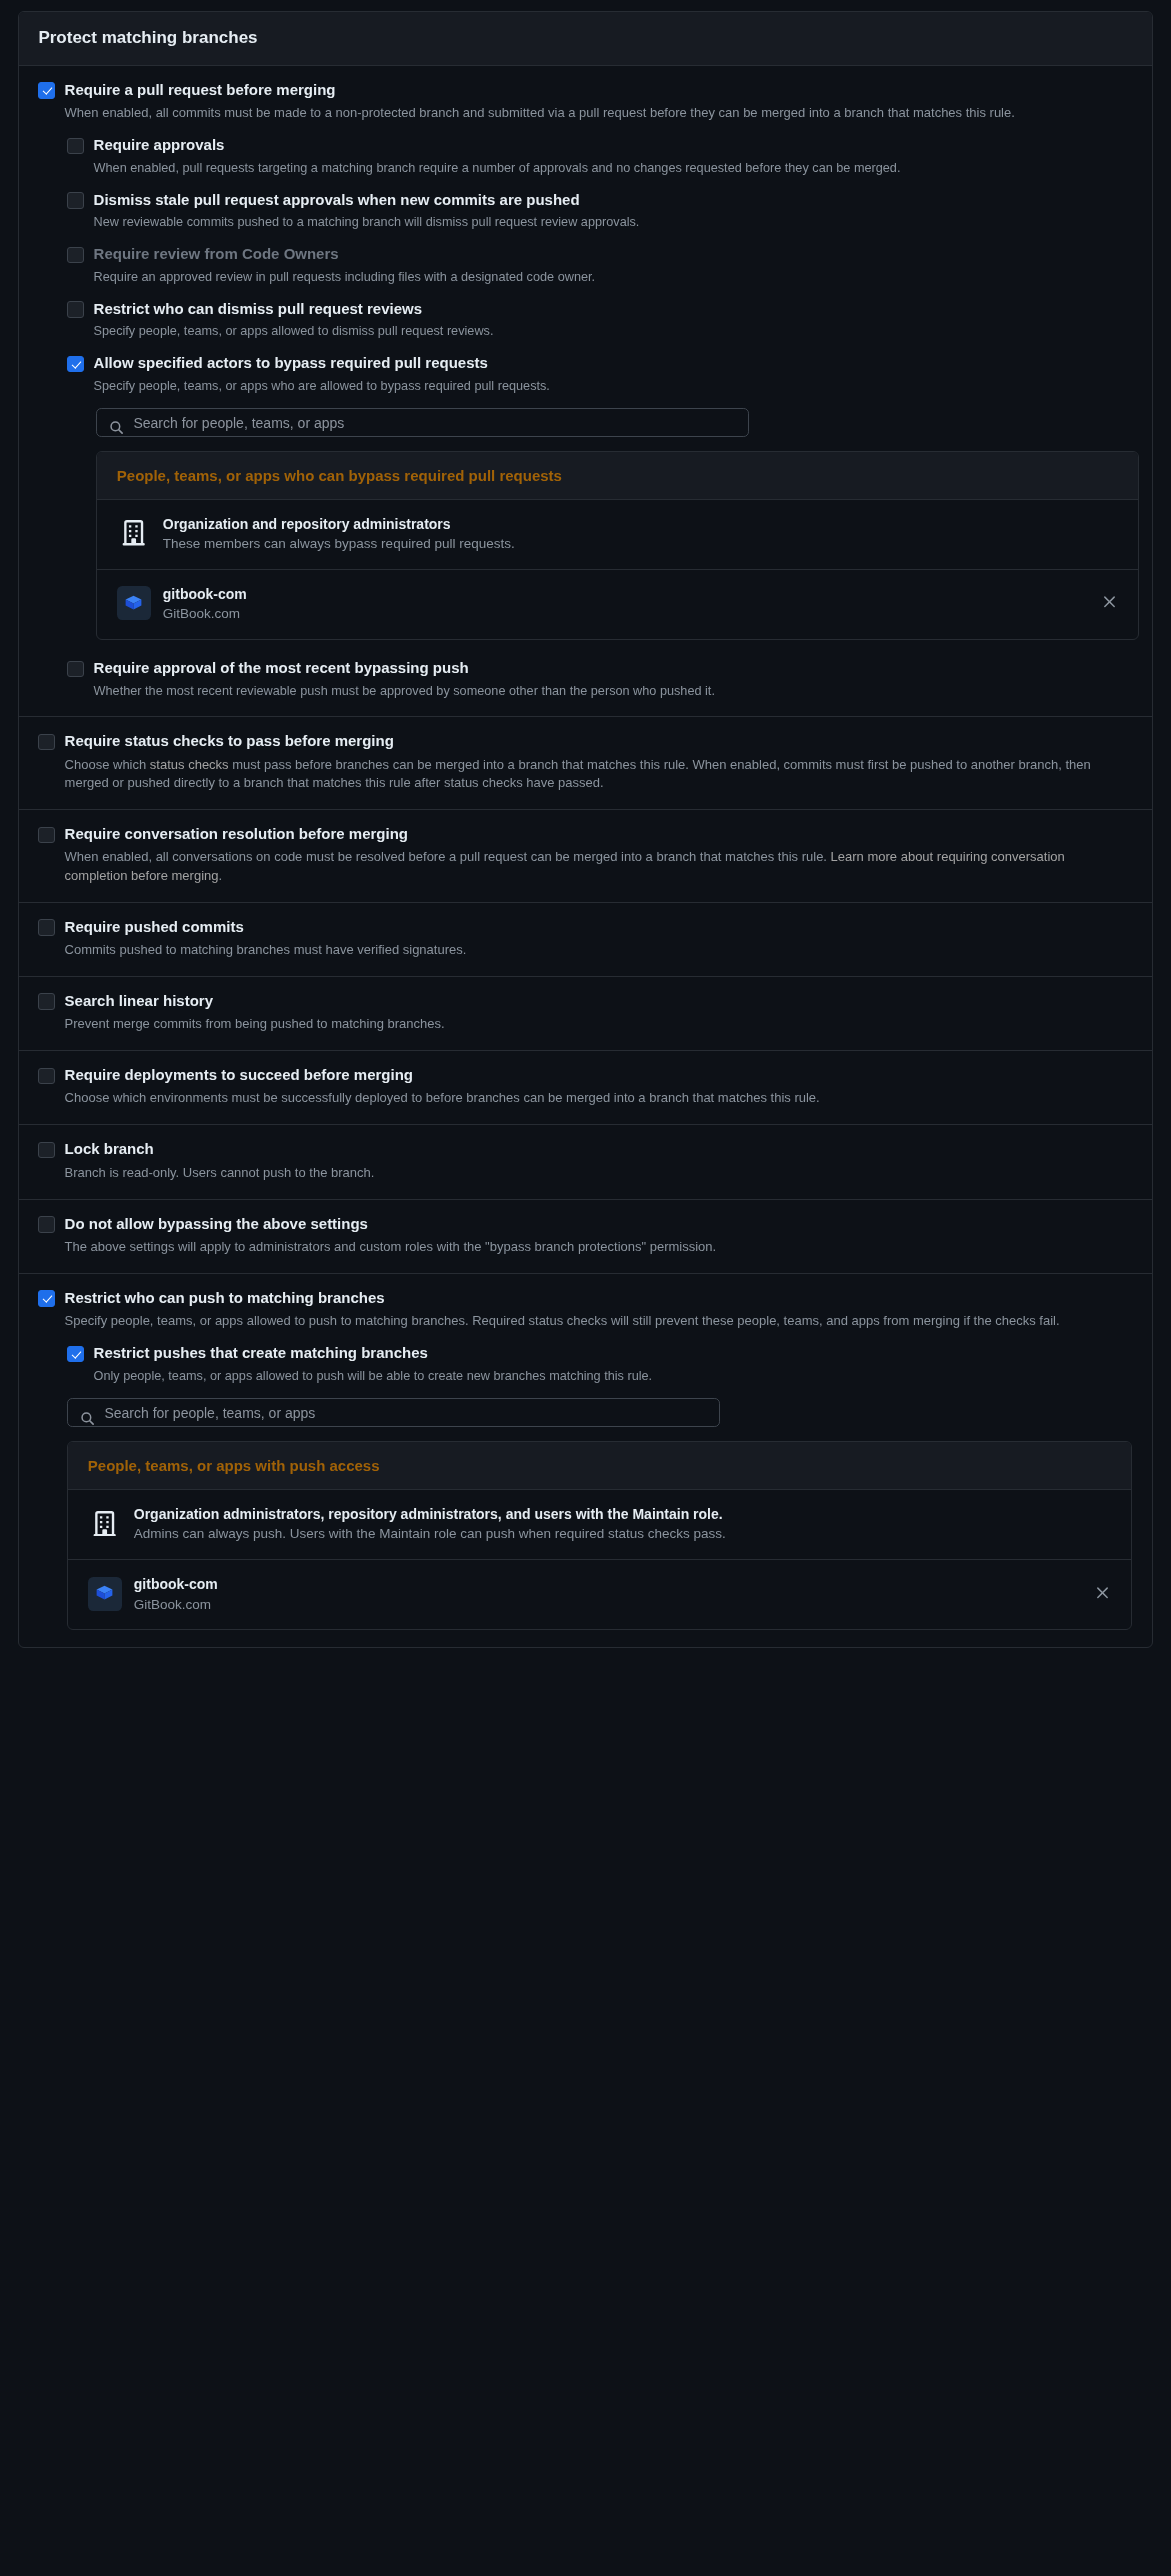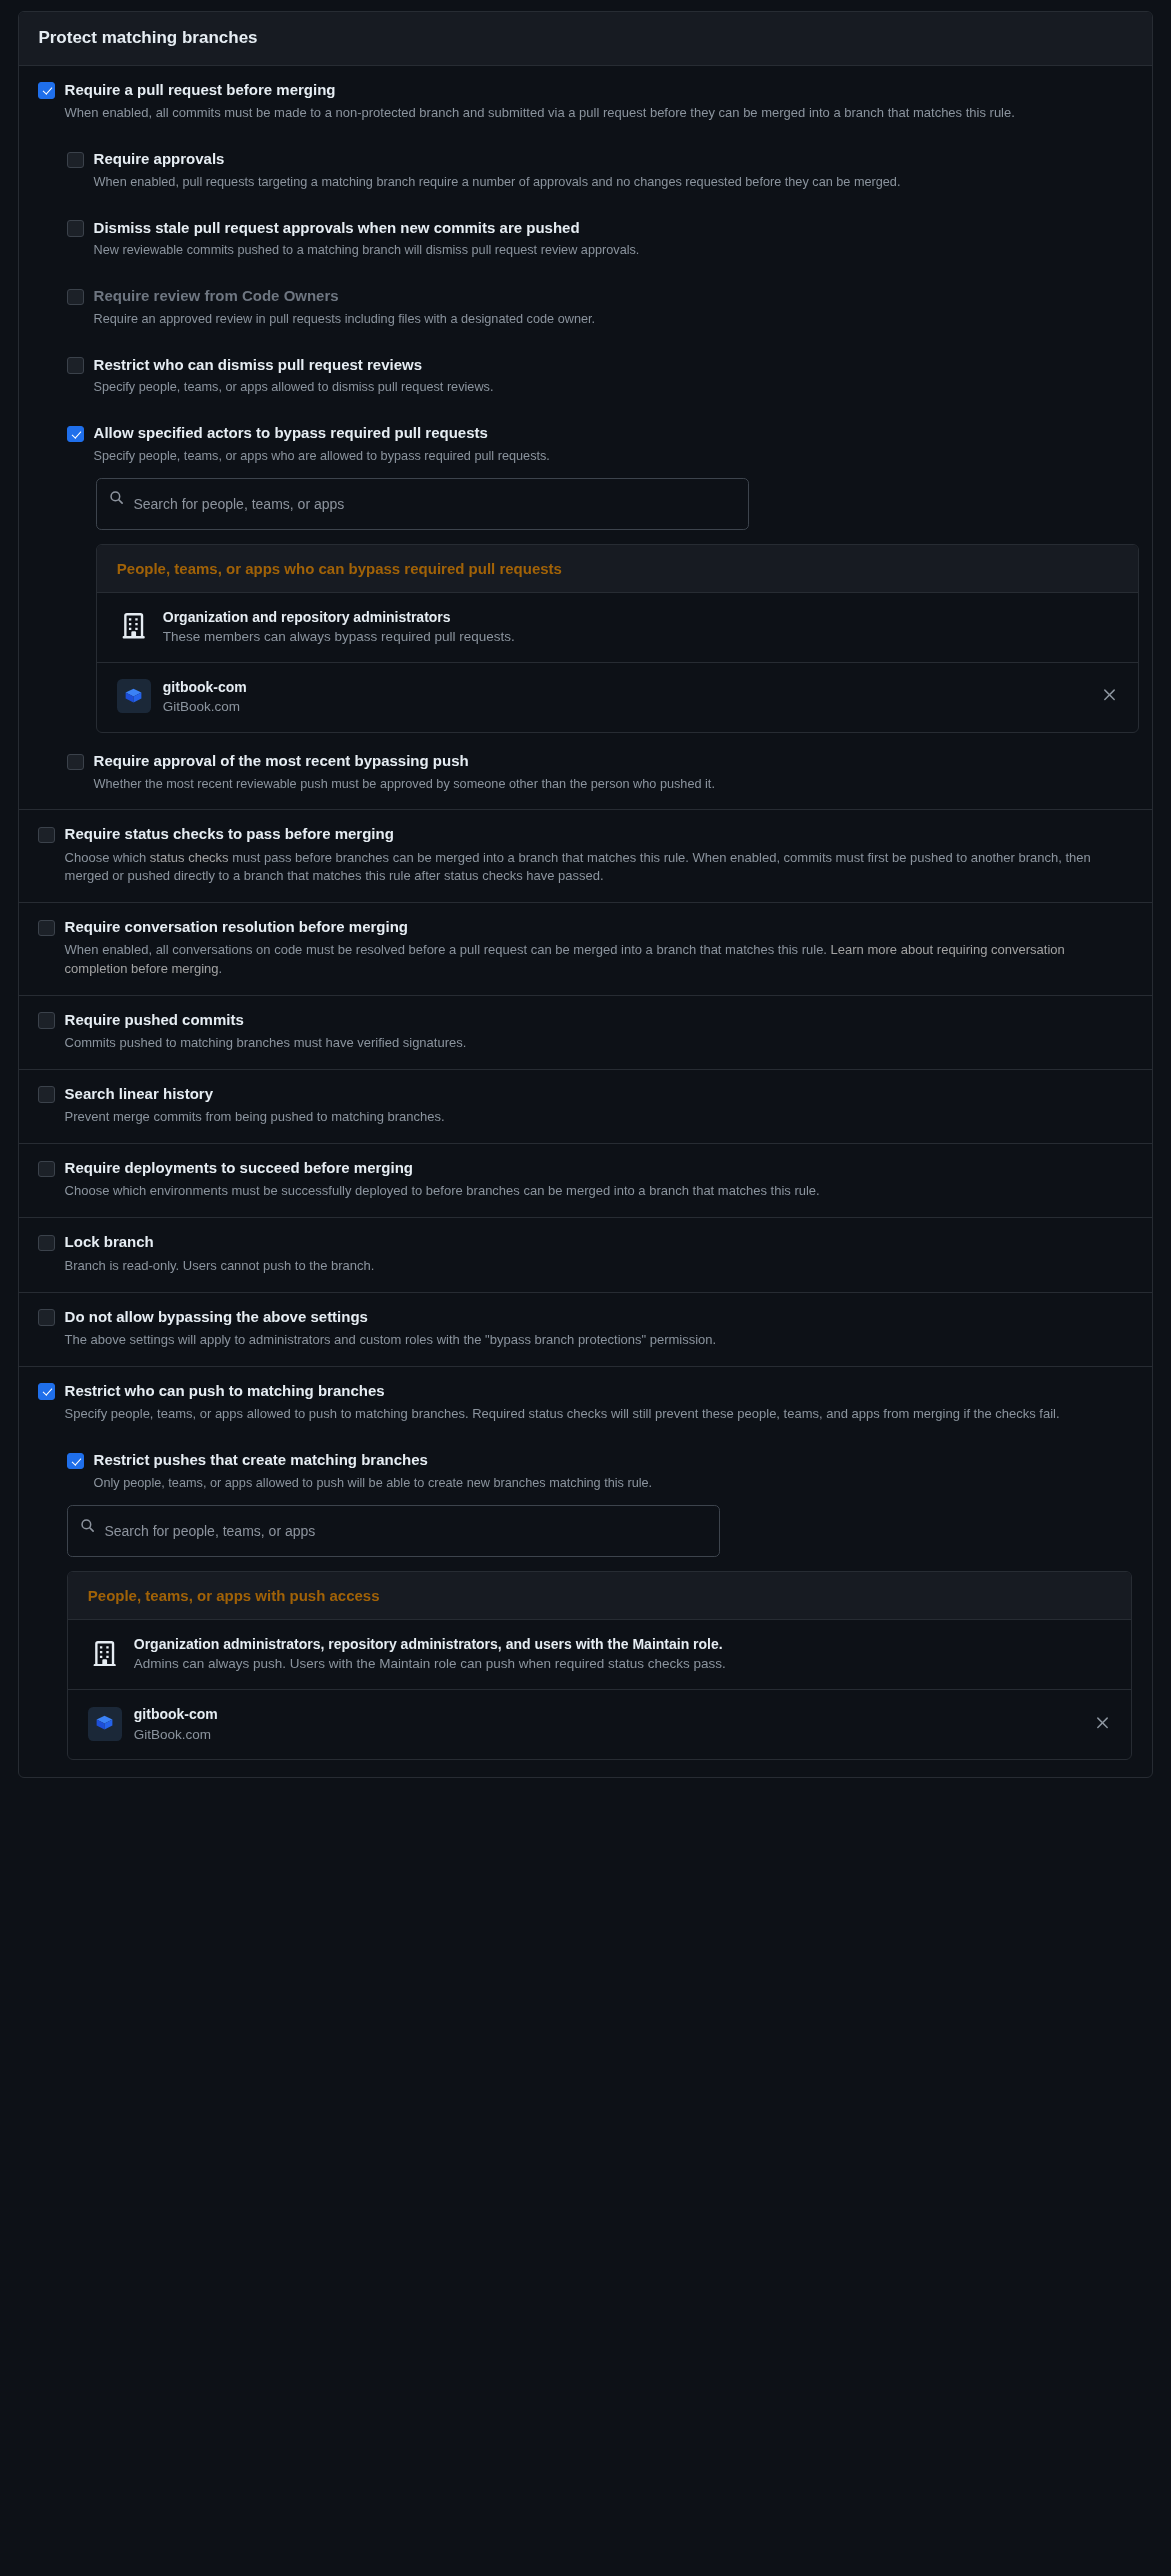--- a/index.html
+++ b/index.html
@@ -74,29 +74,29 @@
   .desc {
     font-size: 13px;
     color: #8b949e;
     line-height: 1.42;
     margin-top: 4.5px;
     max-width: 1040px;
   }
   .lnk { color: #a3a3a3; text-decoration: none; }
 
   .indent { margin-left: 29px; }
-  .sub-block { margin-top: 28px; }
+  .sub-block { margin-top: 14px; }
   .sub-desc { font-size: 12.7px; color: #8b949e; line-height: 1.42; margin-top: 3.7px; }
 
   
   .search {
     position: relative;
     margin-top: 13.5px;
     width: 653px;
-    height: 52px;
+    height: 29px;
     background: #0d1117;
     border: 0.7px solid #3d444d;
     border-radius: 5.2px;
     display: flex;
     align-items: center;
     padding-left: 34px;
   }
   .search svg { position: absolute; left: 12px; top: 11.2px; }
   .search input {
     background: transparent;

